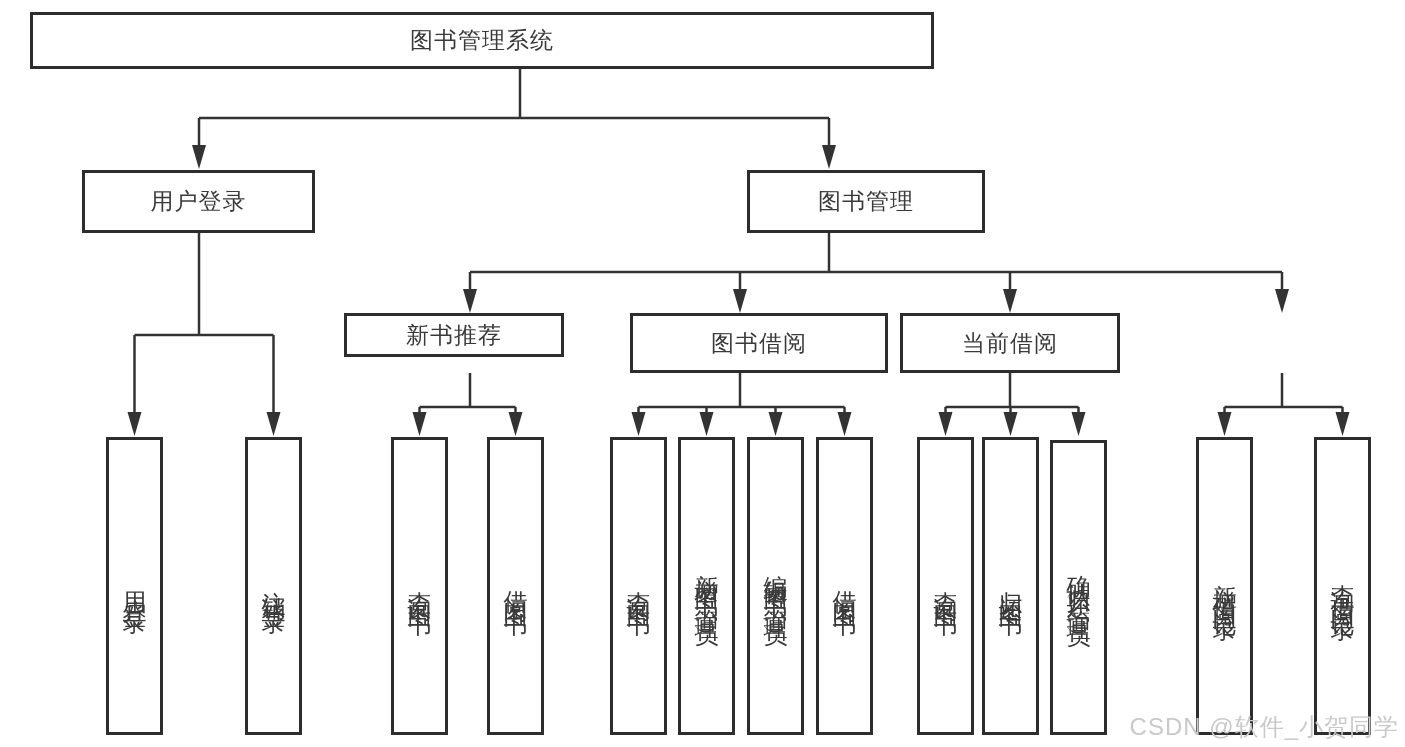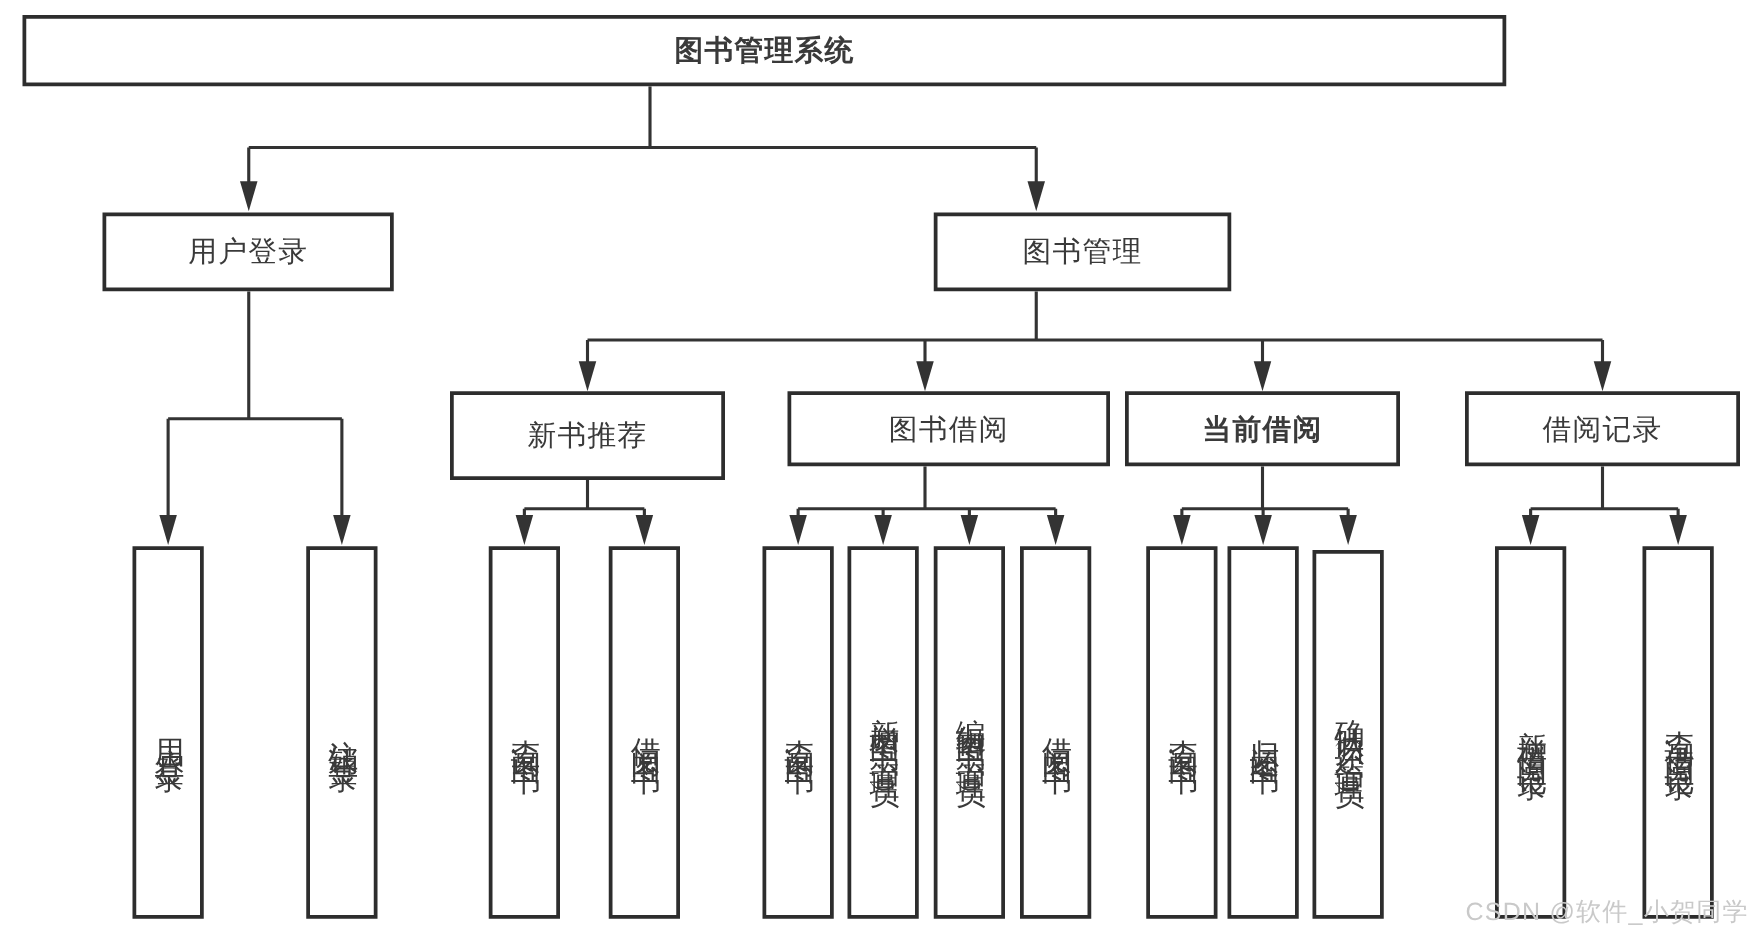--- a/index.html
+++ b/index.html
@@ -23,21 +23,21 @@
   }
   .h-node{font-size:23px;letter-spacing:1px;}
   .root-node{font-size:23px;}
   .leaf span{
     writing-mode:vertical-rl;text-orientation:mixed;
     font-size:24px;line-height:1;letter-spacing:7px;
     color:var(--text);white-space:nowrap;
   }
   .watermark{
     position:absolute;right:6px;bottom:4px;z-index:5;
-    color:var(--watermark);font-size:20px;letter-spacing:1px;margin-left:36px;
+    color:var(--watermark);font-size:24px;letter-spacing:1px;margin-left:36px;
   }
 </style>
 </head>
 <body>
 
 <div class="canvas">
 
   <svg class="connectors" width="1405" height="747">
 
     <line x1="520" y1="69" x2="520" y2="118"></line>
@@ -93,29 +93,28 @@
     <polygon points="706.5,436 699.5,412 713.5,412"></polygon>
     <polygon points="775.5,436 768.5,412 782.5,412"></polygon>
     <polygon points="844.5,436 837.5,412 851.5,412"></polygon>
     <polygon points="945.5,436 938.5,412 952.5,412"></polygon>
     <polygon points="1010.5,436 1003.5,412 1017.5,412"></polygon>
     <polygon points="1078.5,436 1071.5,412 1085.5,412"></polygon>
     <polygon points="1224.5,436 1217.5,412 1231.5,412"></polygon>
     <polygon points="1342.5,436 1335.5,412 1349.5,412"></polygon>
   </svg>
 
-  <div class="node h-node root-node" style="left:18px;top:12px;width:1187px;height:57px;font-weight:bold;">图书管理系统</div>
+  <div class="node h-node root-node" style="left:30px;top:12px;width:904px;height:57px;">图书管理系统</div>
 
   <div class="node h-node" style="left:82px;top:170px;width:233px;height:63px;">用户登录</div>
   <div class="node h-node" style="left:710px;top:170px;width:238px;height:63px;margin-left:37px;">图书管理</div>
 
-  <div class="node h-node" style="left:360px;top:313px;width:220px;height:71px;">新书推荐</div>
+  <div class="node h-node" style="left:344px;top:313px;width:220px;height:44px;">新书推荐</div>
   <div class="node h-node" style="left:630px;top:313px;width:258px;height:60px;">图书借阅</div>
-  <div class="node h-node" style="left:900px;top:313px;width:220px;height:60px;font-weight:bold;">当前借阅</div>
-  <div class="node h-node" style="left:1172px;top:313px;width:220px;height:60px;">借阅记录</div>
+  <div class="node h-node" style="left:900px;top:313px;width:220px;height:60px;">当前借阅</div>
 
   <div class="node leaf" style="left:106px;top:437px;width:57px;height:298px;">
       <span>用户登录</span>
     </div>
   <div class="node leaf" style="left:245px;top:437px;width:57px;height:298px;">
       <span>注销登录</span>
     </div>
 
   <div class="node leaf" style="left:391px;top:437px;width:57px;height:298px;">
       <span>查询图书</span>

